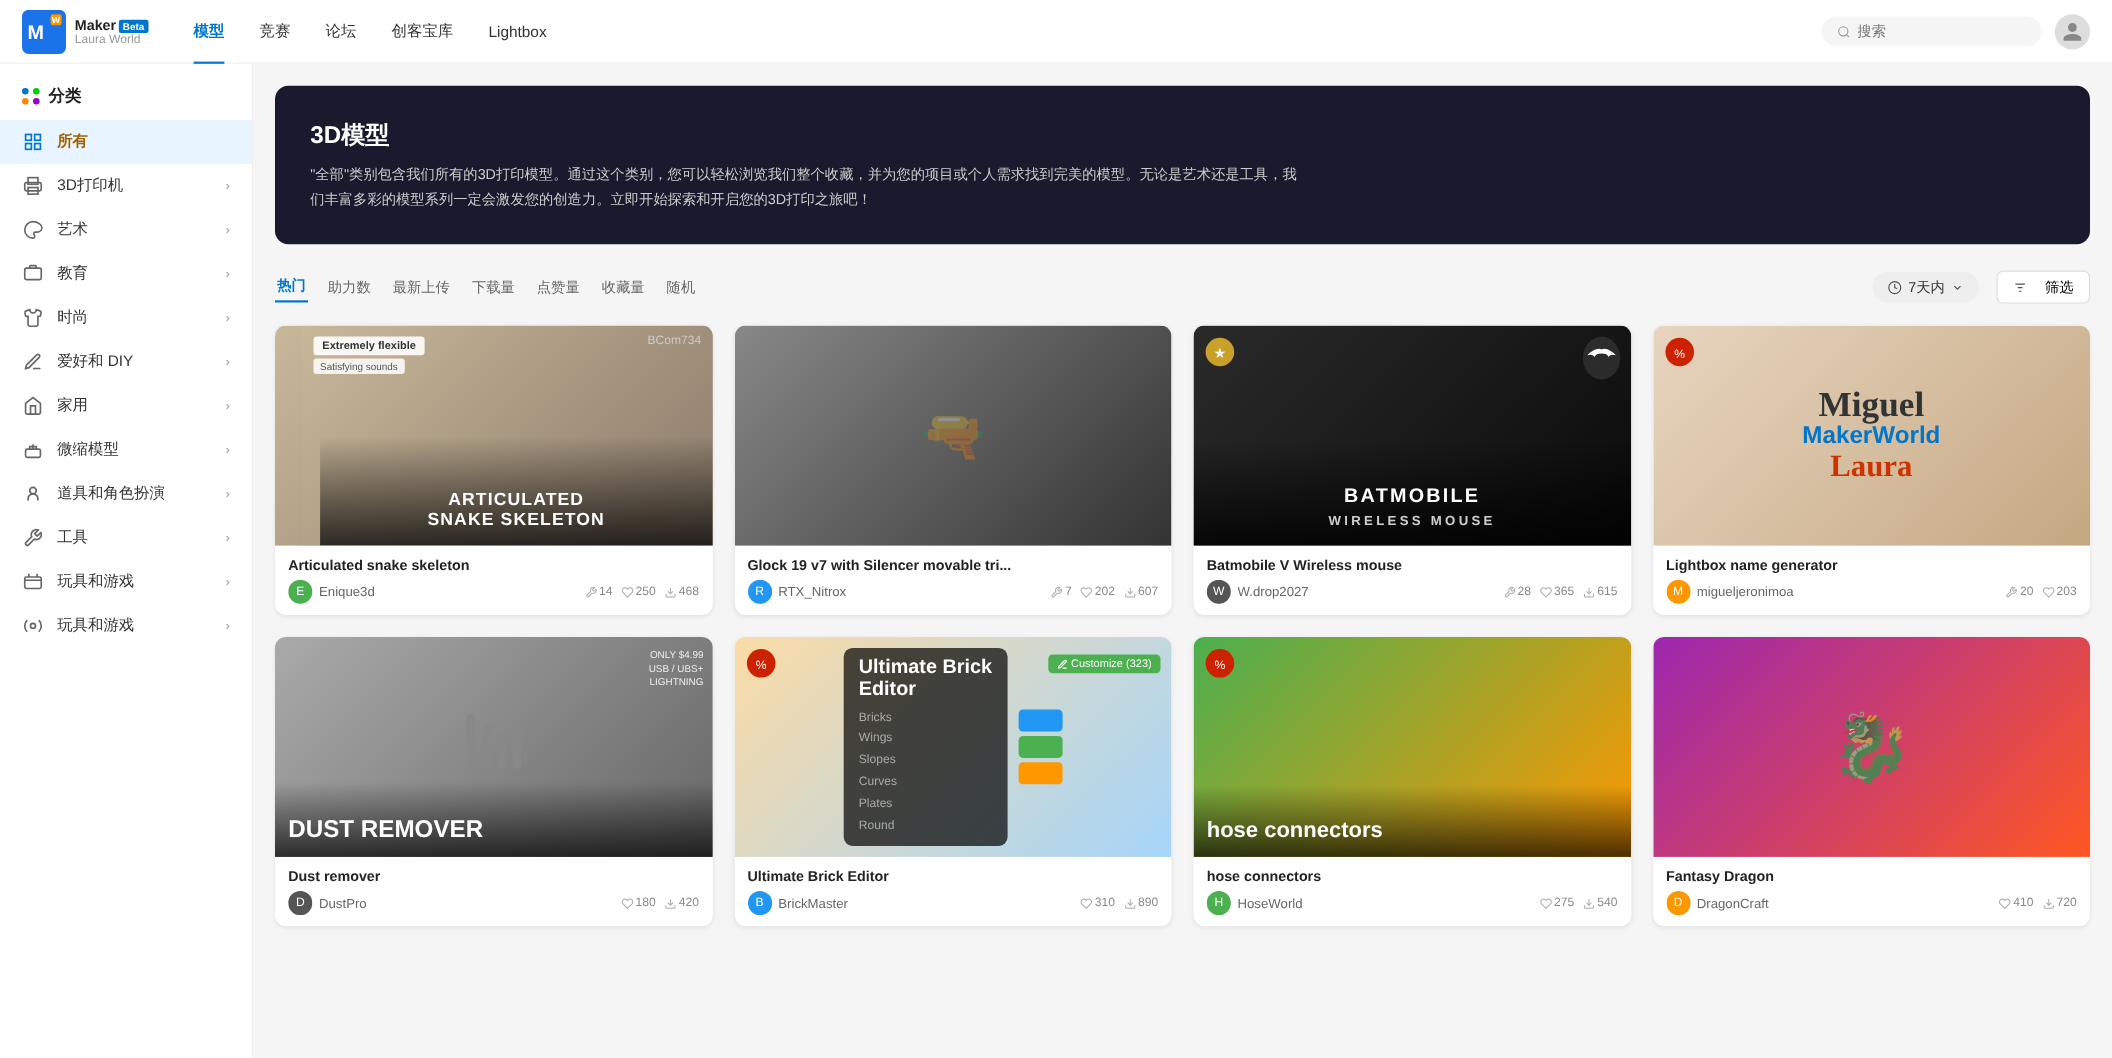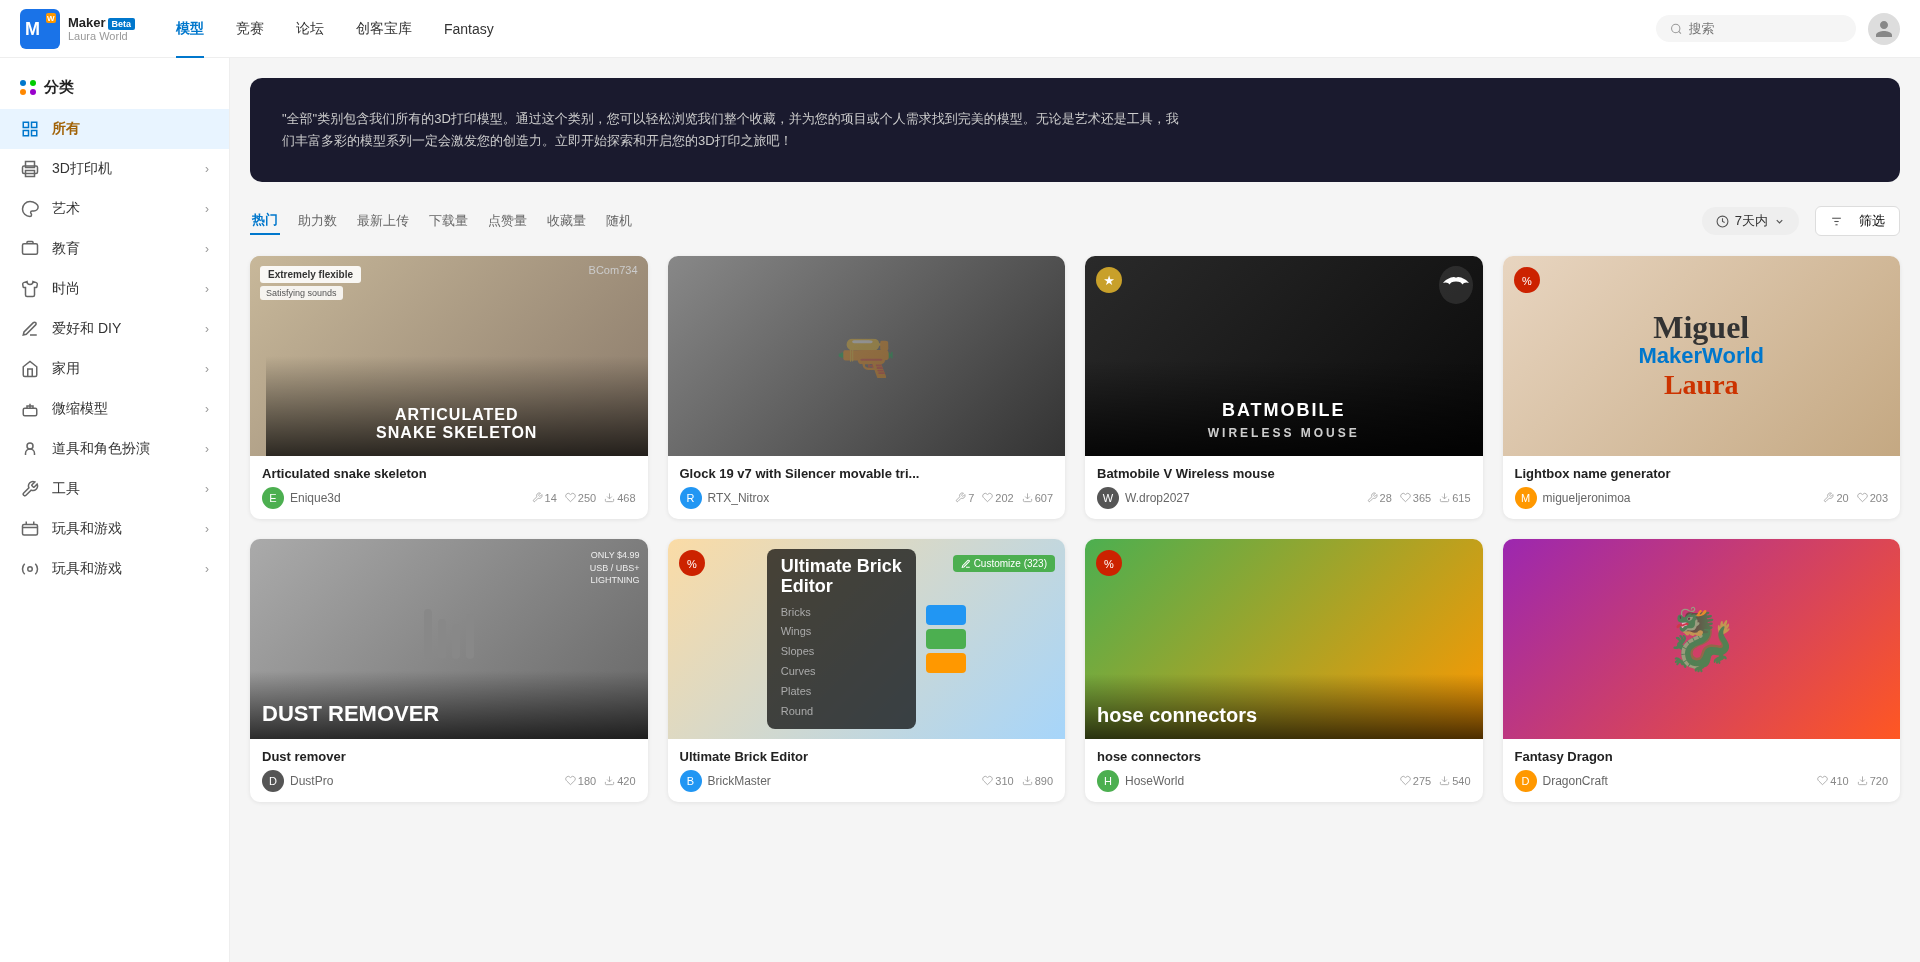--- a/index.html
+++ b/index.html
@@ -58,21 +58,21 @@
     
     .model-grid { display: grid; grid-template-columns: repeat(4, 1fr); gap: 20px; }
     .model-card { background: #fff; border-radius: 10px; overflow: hidden; cursor: pointer; box-shadow: 0 1px 4px rgba(0,0,0,0.08); }
     .card-image { width: 100%; aspect-ratio: 4/3; background: #ccc; overflow: hidden; position: relative; }
     .card-body { padding: 10px 12px; }
     .card-title { font-size: 13px; font-weight: 600; color: #222; margin-bottom: 6px; white-space: nowrap; overflow: hidden; text-overflow: ellipsis; }
     .card-meta { display: flex; align-items: center; gap: 6px; }
     .card-avatar { width: 22px; height: 22px; border-radius: 50%; background: #ddd; overflow: hidden; flex-shrink: 0; }
     .card-author { font-size: 12px; color: #666; flex: 1; white-space: nowrap; overflow: hidden; text-overflow: ellipsis; }
     .card-stats { display: flex; align-items: center; gap: 8px; font-size: 11px; color: #888; }
-    .stat-item { display: flex; align-items: flex-start; gap: 2px; }
+    .stat-item { display: flex; align-items: flex-end; gap: 2px; }
 
     
     .img-snake { background: linear-gradient(135deg, #c8b89a 0%, #8a7a6a 100%); }
 
     
     .av-green { background: #4caf50; color: #fff; font-size: 11px; display: flex; align-items: center; justify-content: center; width: 100%; height: 100%; }
     .av-blue { background: #2196f3; color: #fff; font-size: 11px; display: flex; align-items: center; justify-content: center; width: 100%; height: 100%; }
     .av-dark { background: #555; color: #fff; font-size: 11px; display: flex; align-items: center; justify-content: center; width: 100%; height: 100%; }
     .av-orange { background: #ff9800; color: #fff; font-size: 11px; display: flex; align-items: center; justify-content: center; width: 100%; height: 100%; }
   </style>
@@ -91,21 +91,21 @@
       <div style="font-size:13px;font-weight:700;color:#222;">Maker<span style="margin-left:2px;background:#07c;color:#fff;font-size:9px;padding:1px 4px;border-radius:2px;vertical-align:middle;">Beta</span></div>
       <div style="font-size:11px;color:#999;">Laura World</div>
     </div>
   </div>
 
   <div class="nav-links">
     <a class="nav-link active">模型</a>
     <a class="nav-link">竞赛</a>
     <a class="nav-link">论坛</a>
     <a class="nav-link">创客宝库</a>
-    <a class="nav-link">Fantasy</a>
+    <a class="nav-link">Lightbox</a>
   </div>
 
   <div class="nav-right">
     <div class="search-box">
       <svg width="14" height="14" viewBox="0 0 24 24" fill="none" stroke="#999" stroke-width="2">
         <circle cx="11" cy="11" r="8"></circle>
           <path d="m21 21-4.35-4.35"></path>
       </svg>
       <input type="text" placeholder="搜索" style="">
     </div>
@@ -258,20 +258,21 @@
           </svg>
       </span>
       <span class="item-label">玩具和游戏</span>
       <span class="chevron">›</span>
     </div>
   </aside>
 
   <main class="main-content">
 
     <div class="banner">
+      <h1 class="banner-title">3D模型</h1>
       <p class="banner-desc">"全部"类别包含我们所有的3D打印模型。通过这个类别，您可以轻松浏览我们整个收藏，并为您的项目或个人需求找到完美的模型。无论是艺术还是工具，我们丰富多彩的模型系列一定会激发您的创造力。立即开始探索和开启您的3D打印之旅吧！</p>
     </div>
 
     <div class="filter-bar">
       <span class="filter-tab active">热门</span>
       <span class="filter-tab">助力数</span>
       <span class="filter-tab">最新上传</span>
       <span class="filter-tab">下载量</span>
       <span class="filter-tab">点赞量</span>
       <span class="filter-tab">收藏量</span>
@@ -294,21 +295,21 @@
             <line x1="10" y1="18" x2="14" y2="18"></line>
           </svg>
         <span>筛选</span>
       </button>
     </div>
 
     <div class="model-grid">
 
       <div class="model-card">
         <div class="card-image img-snake" style="position:relative;height:200px;">
-          <div style="position:absolute;inset:0;background:linear-gradient(135deg,#c8b89a,#8a7a6a);display:flex;align-items:center;justify-content:center;">
+          <div style="position:absolute;inset:0;background:linear-gradient(135deg,#c8b89a,#8a7a6a);display:flex;align-items:center;justify-content:center;margin-left:25px;">
             <div style="text-align:center;color:#fff;">
               <div style="position:absolute;top:10px;left:10px;background:rgba(255,255,255,0.9);color:#333;font-size:10px;font-weight:700;padding:3px 8px;border-radius:3px;">Extremely flexible</div>
               <div style="position:absolute;top:30px;left:10px;background:rgba(255,255,255,0.85);color:#555;font-size:9px;padding:2px 6px;border-radius:3px;">Satisfying sounds</div>
               <div style="position:absolute;top:8px;right:10px;font-size:11px;color:#ccc;">BCom734</div>
               <div style="position:absolute;bottom:0;left:16px;right:0;padding:50px 16px 14px;background:linear-gradient(transparent,rgba(0,0,0,0.75));font-size:16px;font-weight:900;letter-spacing:1px;text-transform:uppercase;text-align:center;">ARTICULATED<br>SNAKE SKELETON</div>
             </div>
           </div>
         </div>
         <div class="card-body">
           <div class="card-title">Articulated snake skeleton</div>

